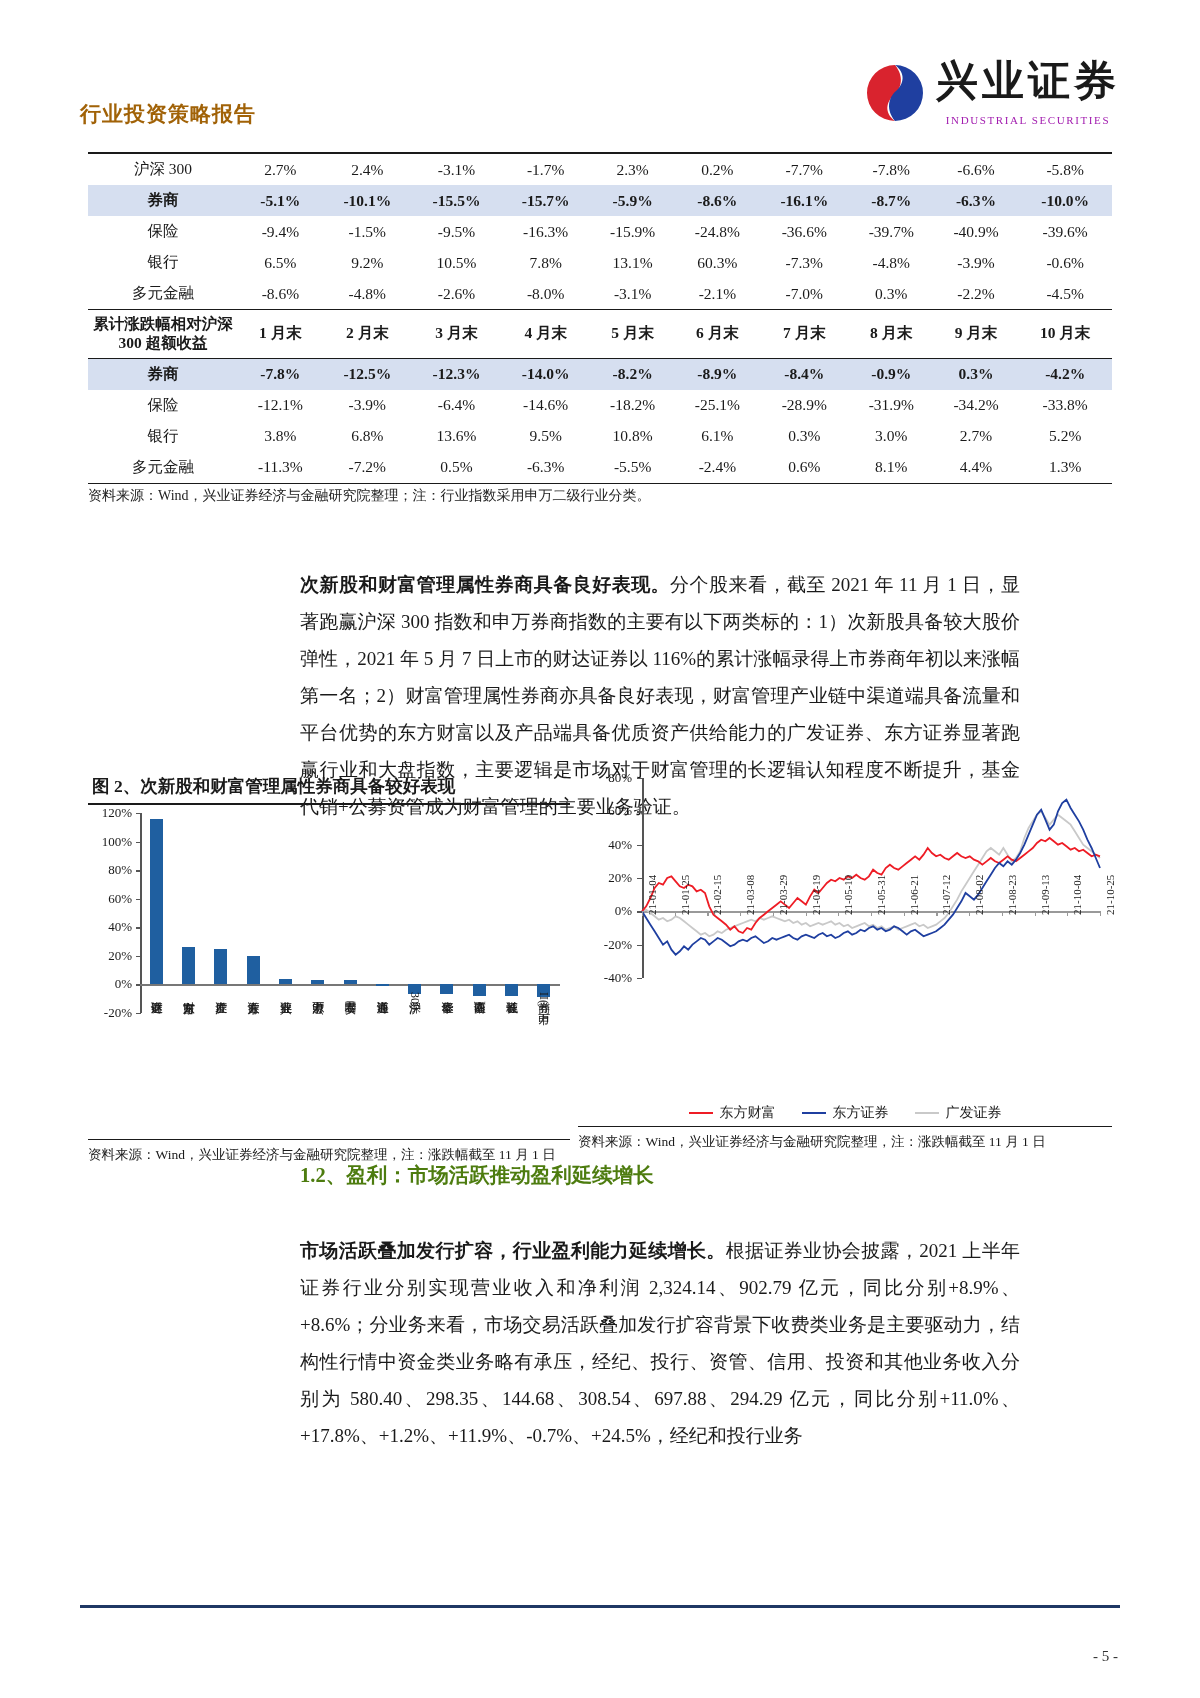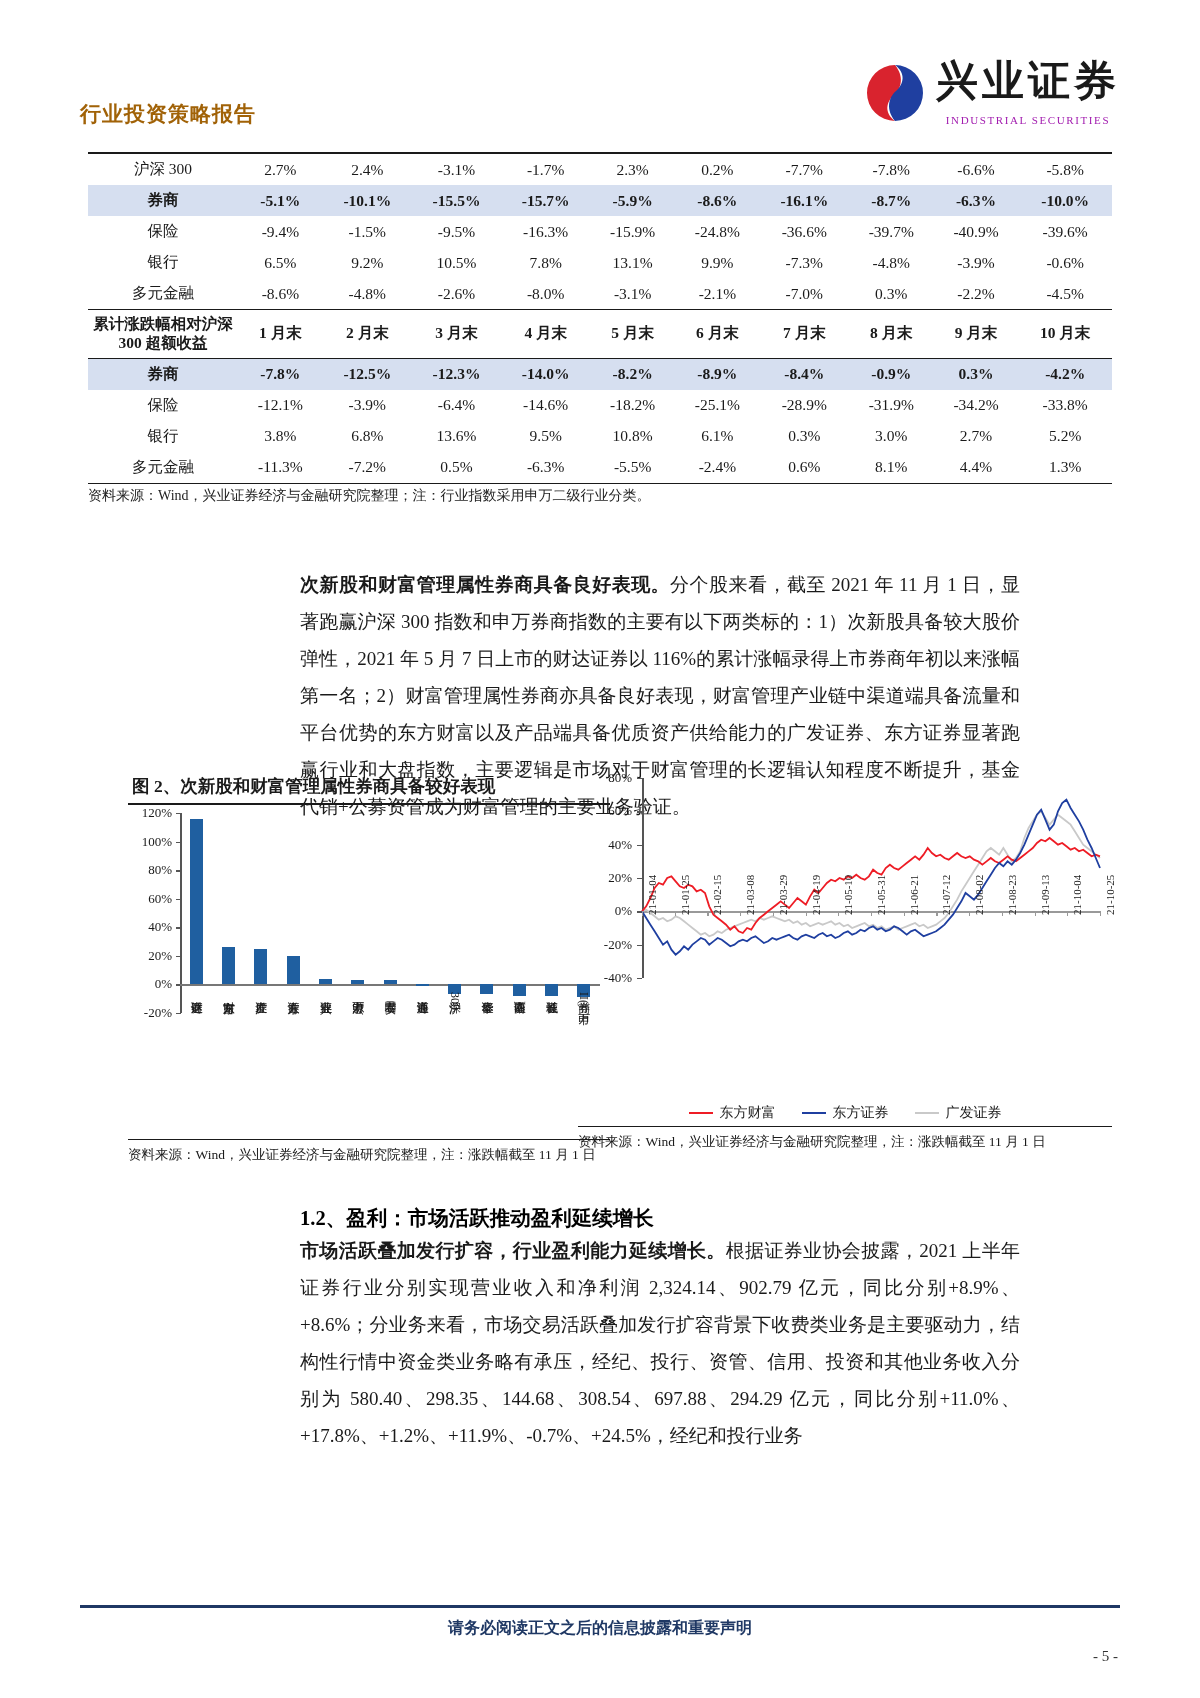--- a/index.html
+++ b/index.html
@@ -58,21 +58,21 @@
   }
   .para b { font-weight:bold;margin-top:32px; }
 
   
   .fig { position:absolute; }
   .fig-title {
     font-weight:bold; font-size:17.5px; padding:4px 2px 5px 4px;
     border-bottom:2px solid #1a1a1a; font-family:"Liberation Serif", serif;
   }
   .fig-src { font-size:13.5px; line-height:19px; margin-top:4px; font-family:"Liberation Serif", serif;}
-  #fig2 { left:88px; top:770px; width:482px;margin-left:40px; }
+  #fig2 { left:88px; top:770px; width:482px; }
   #fig3 { left:578px; top:770px; width:534px; }
   .plot { position:relative; }
 
   
   .bc { position:relative; width:482px; height:330px; }
   .bc .ylab {
     position:absolute; right:0; transform:translateY(-50%);
     font-size:13px; text-align:right; font-family:"Liberation Serif", serif;
   }
   .bar { position:absolute; background:#1f5fa0; width:13px; }
@@ -91,22 +91,22 @@
   .lc .xlab {
     position:absolute; font-size:11px; white-space:nowrap;
     transform-origin:left top; transform:rotate(-90deg);
     font-family:"Liberation Serif", serif;
   }
   .lc-legend { display:flex; justify-content:center; gap:26px; font-size:14px; margin-top:4px; align-items:center;}
   .lc-legend .it { display:flex; align-items:center; gap:7px; }
 
   
   .sec-head {
-    position:absolute; left:300px; top:1204px;
-    font-size:20.5px; font-weight:bold; color:#000000;
+    position:absolute; left:300px; top:1161px;
+    font-size:20.5px; font-weight:bold; color:#4d7c0f;
     font-family:"Liberation Serif", serif;
   }
   .para2 {
     position:absolute; left:300px; top:1232px; width:720px;
     font-size:19px; line-height:37px; text-align:justify;
     font-family:"Liberation Serif", serif;
   }
 
   
   .footer-rule { position:absolute; left:80px; top:1605px; width:1040px; height:2.5px; background:#1f3864; }
@@ -183,21 +183,21 @@
             <td>-40.9%</td>
             <td>-39.6%</td>
           </tr>
           <tr class="">
             <td class="rowlabel">银行</td>
             <td>6.5%</td>
             <td>9.2%</td>
             <td>10.5%</td>
             <td>7.8%</td>
             <td>13.1%</td>
-            <td>9.9%</td>
+            <td>60.3%</td>
             <td>-7.3%</td>
             <td>-4.8%</td>
             <td>-3.9%</td>
             <td>-0.6%</td>
           </tr>
           <tr class="">
             <td class="rowlabel">多元金融</td>
             <td>-8.6%</td>
             <td>-4.8%</td>
             <td>-2.6%</td>
@@ -401,16 +401,15 @@
         </div>
       </div>
     <div class="fig-src" style="border-top:1.5px solid #1a1a1a;padding-top:5px;">资料来源：Wind，兴业证券经济与金融研究院整理，注：涨跌幅截至 11 月 1 日</div>
   </div>
 
   <div class="sec-head">1.2、盈利：市场活跃推动盈利延续增长</div>
 
   <div class="para2"><b>市场活跃叠加发行扩容，行业盈利能力延续增长。</b><span>根据证券业协会披露，2021 上半年证券行业分别实现营业收入和净利润 2,324.14、902.79 亿元，同比分别+8.9%、+8.6%；分业务来看，市场交易活跃叠加发行扩容背景下收费类业务是主要驱动力，结构性行情中资金类业务略有承压，经纪、投行、资管、信用、投资和其他业务收入分别为 580.40、298.35、144.68、308.54、697.88、294.29 亿元，同比分别+11.0%、+17.8%、+1.2%、+11.9%、-0.7%、+24.5%，经纪和投行业务</span></div>
 
   <div class="footer-rule"></div>
-  <div class="footer-text">请务必阅读正文之后的信息披露和重要声明</div>
   <div class="pageno">- 5 -</div>
 
 </div>
 
 </body></html>

